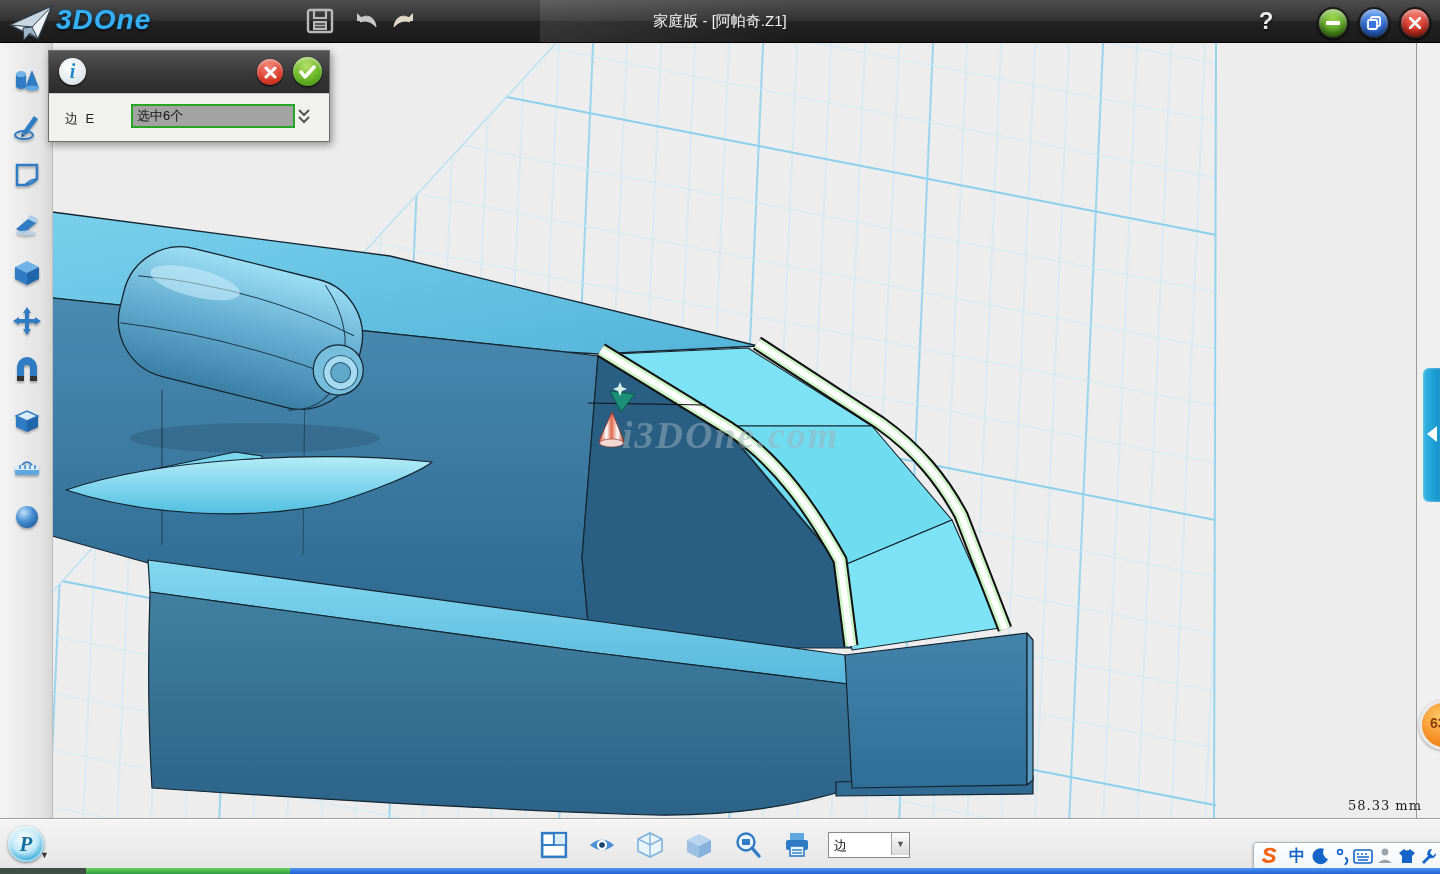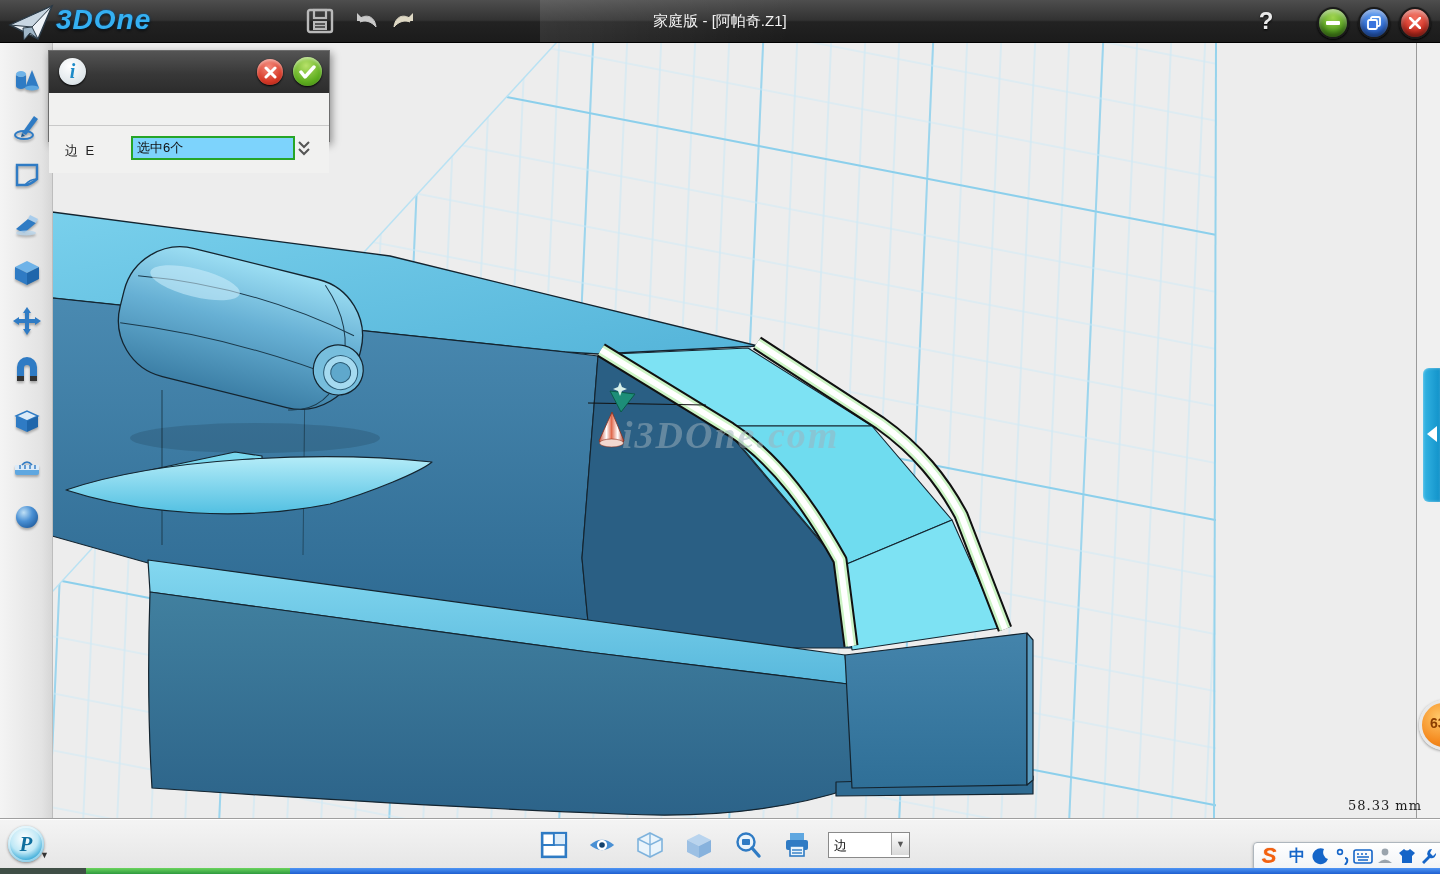--- a/index.html
+++ b/index.html
@@ -45,24 +45,24 @@
     box-shadow:0 1px 2px #000;color:#1d8bc8;font-family:"Liberation Serif",serif;
     font-style:italic;font-weight:bold;font-size:20px;text-align:center;line-height:26px;}
   .dlg-cancel{left:208px;top:8px;width:26px;height:26px;
     background:radial-gradient(circle at 45% 30%,#f58a7c,#d63a28 62%,#9c1a0d);
     box-shadow:inset 0 2px 3px rgba(255,255,255,.5),0 1px 2px #000;
     display:flex;align-items:center;justify-content:center;}
   .dlg-ok{left:244px;top:6px;width:29px;height:29px;
     background:radial-gradient(circle at 45% 30%,#b8e26a,#5fae1f 62%,#3c7d10);
     box-shadow:inset 0 2px 3px rgba(255,255,255,.5),0 1px 2px #000;
     display:flex;align-items:center;justify-content:center;}
-  .dialog-body{position:relative;height:47px;background:#f1f1f0;border-top:1px solid #c9c9c9;margin-top:32px;}
+  .dialog-body{position:relative;height:47px;background:#f1f1f0;border-top:1px solid #c9c9c9;}
   .dlg-label{position:absolute;left:16px;top:16px;font-size:13px;color:#222;letter-spacing:2px;}
   .dlg-input{position:absolute;left:82px;top:10px;width:152px;height:20px;
-    border:2px solid #27a527;background:#7dd3fc;font-size:13px;padding:0 4px;
+    border:2px solid #27a527;background:#a3a3a3;font-size:13px;padding:0 4px;
     font-family:"Liberation Sans",sans-serif;color:#111;}
   .dlg-expand{position:absolute;left:247px;top:13px;width:16px;height:20px;cursor:pointer;}
   
   .bottombar{position:absolute;left:0;top:818px;width:1440px;height:50px;z-index:25;
     background:linear-gradient(#f4f4f4,#e6e6e6);border-top:1px solid #9f9f9f;
     box-shadow:inset 0 1px 0 #fff;}
   .bb-icon{position:absolute;top:12px;width:28px;height:28px;cursor:pointer;}
   .bb-dropdown{position:absolute;left:828px;top:13px;width:80px;height:24px;background:#fff;
     border:1px solid #8a8a8a;font-size:13px;color:#111;cursor:pointer;}
   .bb-dropdown .val{position:absolute;left:5px;top:4px;}

